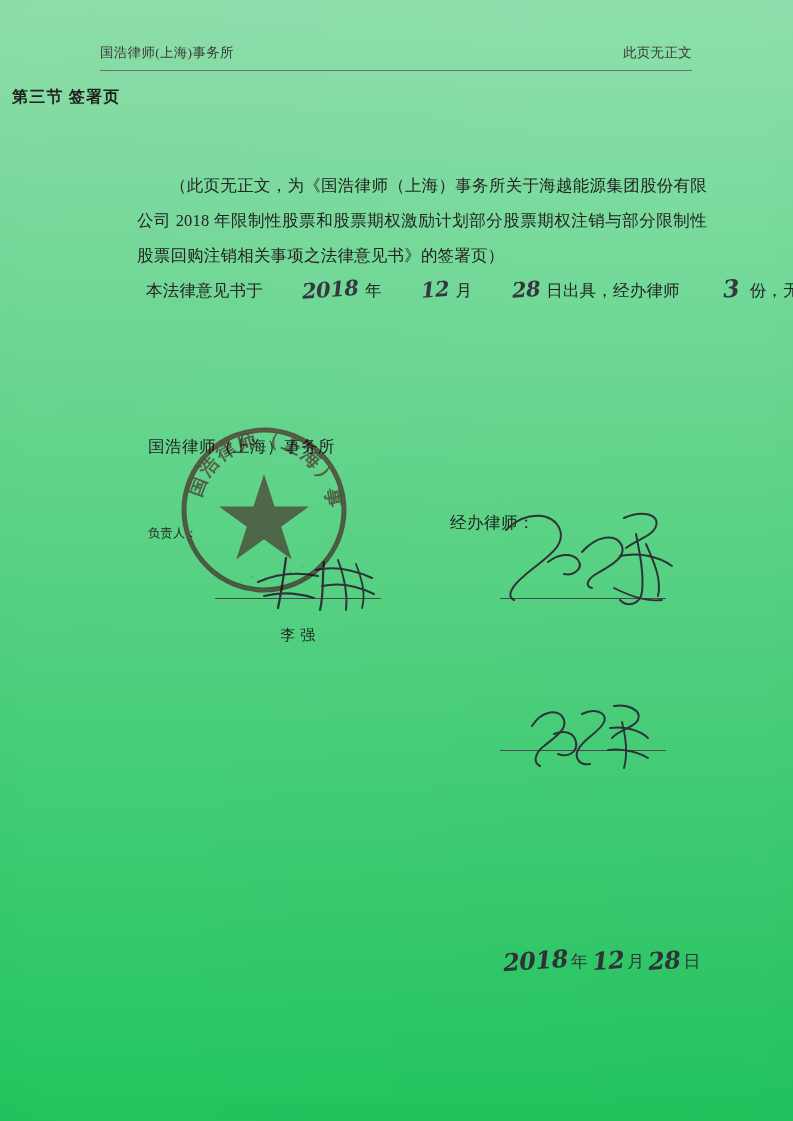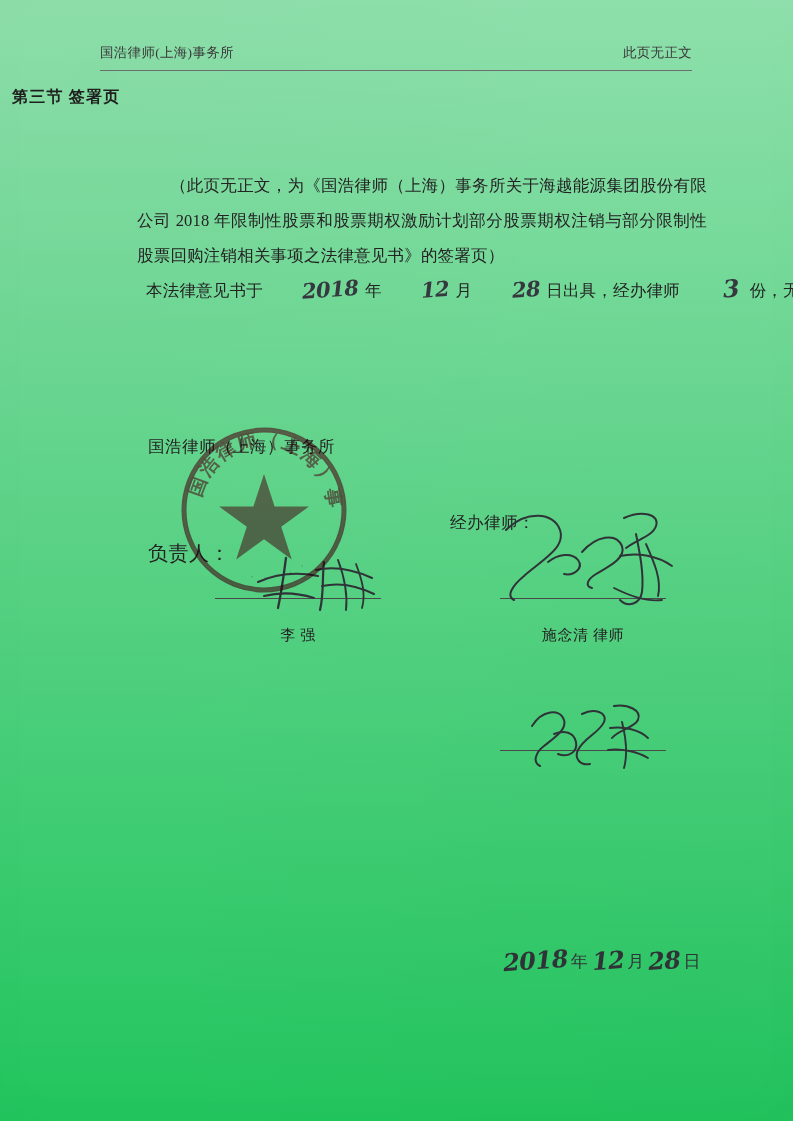--- a/index.html
+++ b/index.html
@@ -115,22 +115,22 @@
     left: 148px;
     top: 436px;
     font-size: 16.5px;
     letter-spacing: 0.5px;
     color: #232323;
     z-index: 3;
   }
   .responsible-label {
     position: absolute;
     left: 148px;
-    top: 540px;
-    font-size: 20px;
+    top: 525px;
+    font-size: 12px;
     letter-spacing: 0.5px;
     color: #232323;
     z-index: 3;
     text-align: right;
   }
   .handling-label {
     position: absolute;
     left: 450px;
     top: 512px;
     font-size: 16.5px;
@@ -305,18 +305,17 @@
       <path class="ink-path" stroke-width="2.0" d="M30,34 C40,30 50,32 52,42 C54,52 44,58 34,54"></path>
       <path class="ink-path" stroke-width="2.0" d="M58,14 C70,8 84,12 80,22 C76,32 60,38 54,50 C50,58 56,66 66,64"></path>
       <path class="ink-path" stroke-width="2.0" d="M90,6 C104,4 118,10 114,20 C110,28 94,30 88,38"></path>
       <path class="ink-path" stroke-width="1.9" d="M86,28 C100,26 116,30 124,38"></path>
       <path class="ink-path" stroke-width="1.9" d="M98,22 C102,38 104,54 100,68"></path>
       <path class="ink-path" stroke-width="1.8" d="M84,50 C98,48 114,52 124,58"></path>
     </svg>
   </div>
 
   <div class="printed-name a">李  强</div>
-  <div class="printed-name b">施念清  律师</div>
 
   <div class="hand-date">
     <span class="hw">2018</span><span>年</span><span class="hw">12</span><span>月</span><span class="hw">28</span><span>日</span>
   </div>
 </div>
 
 </body></html>

